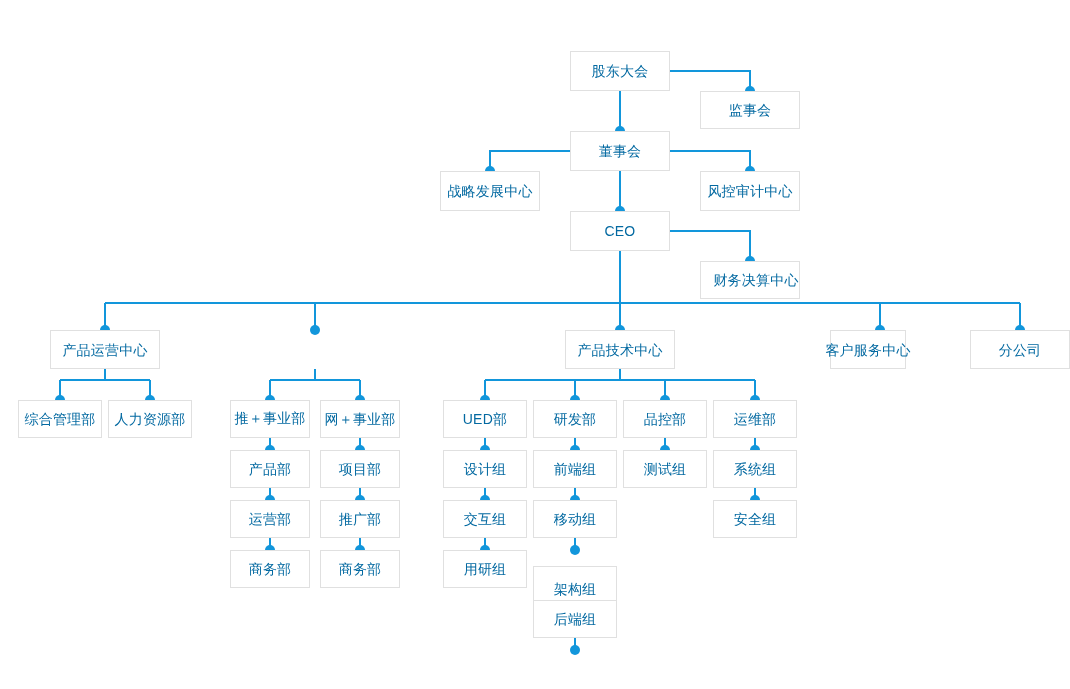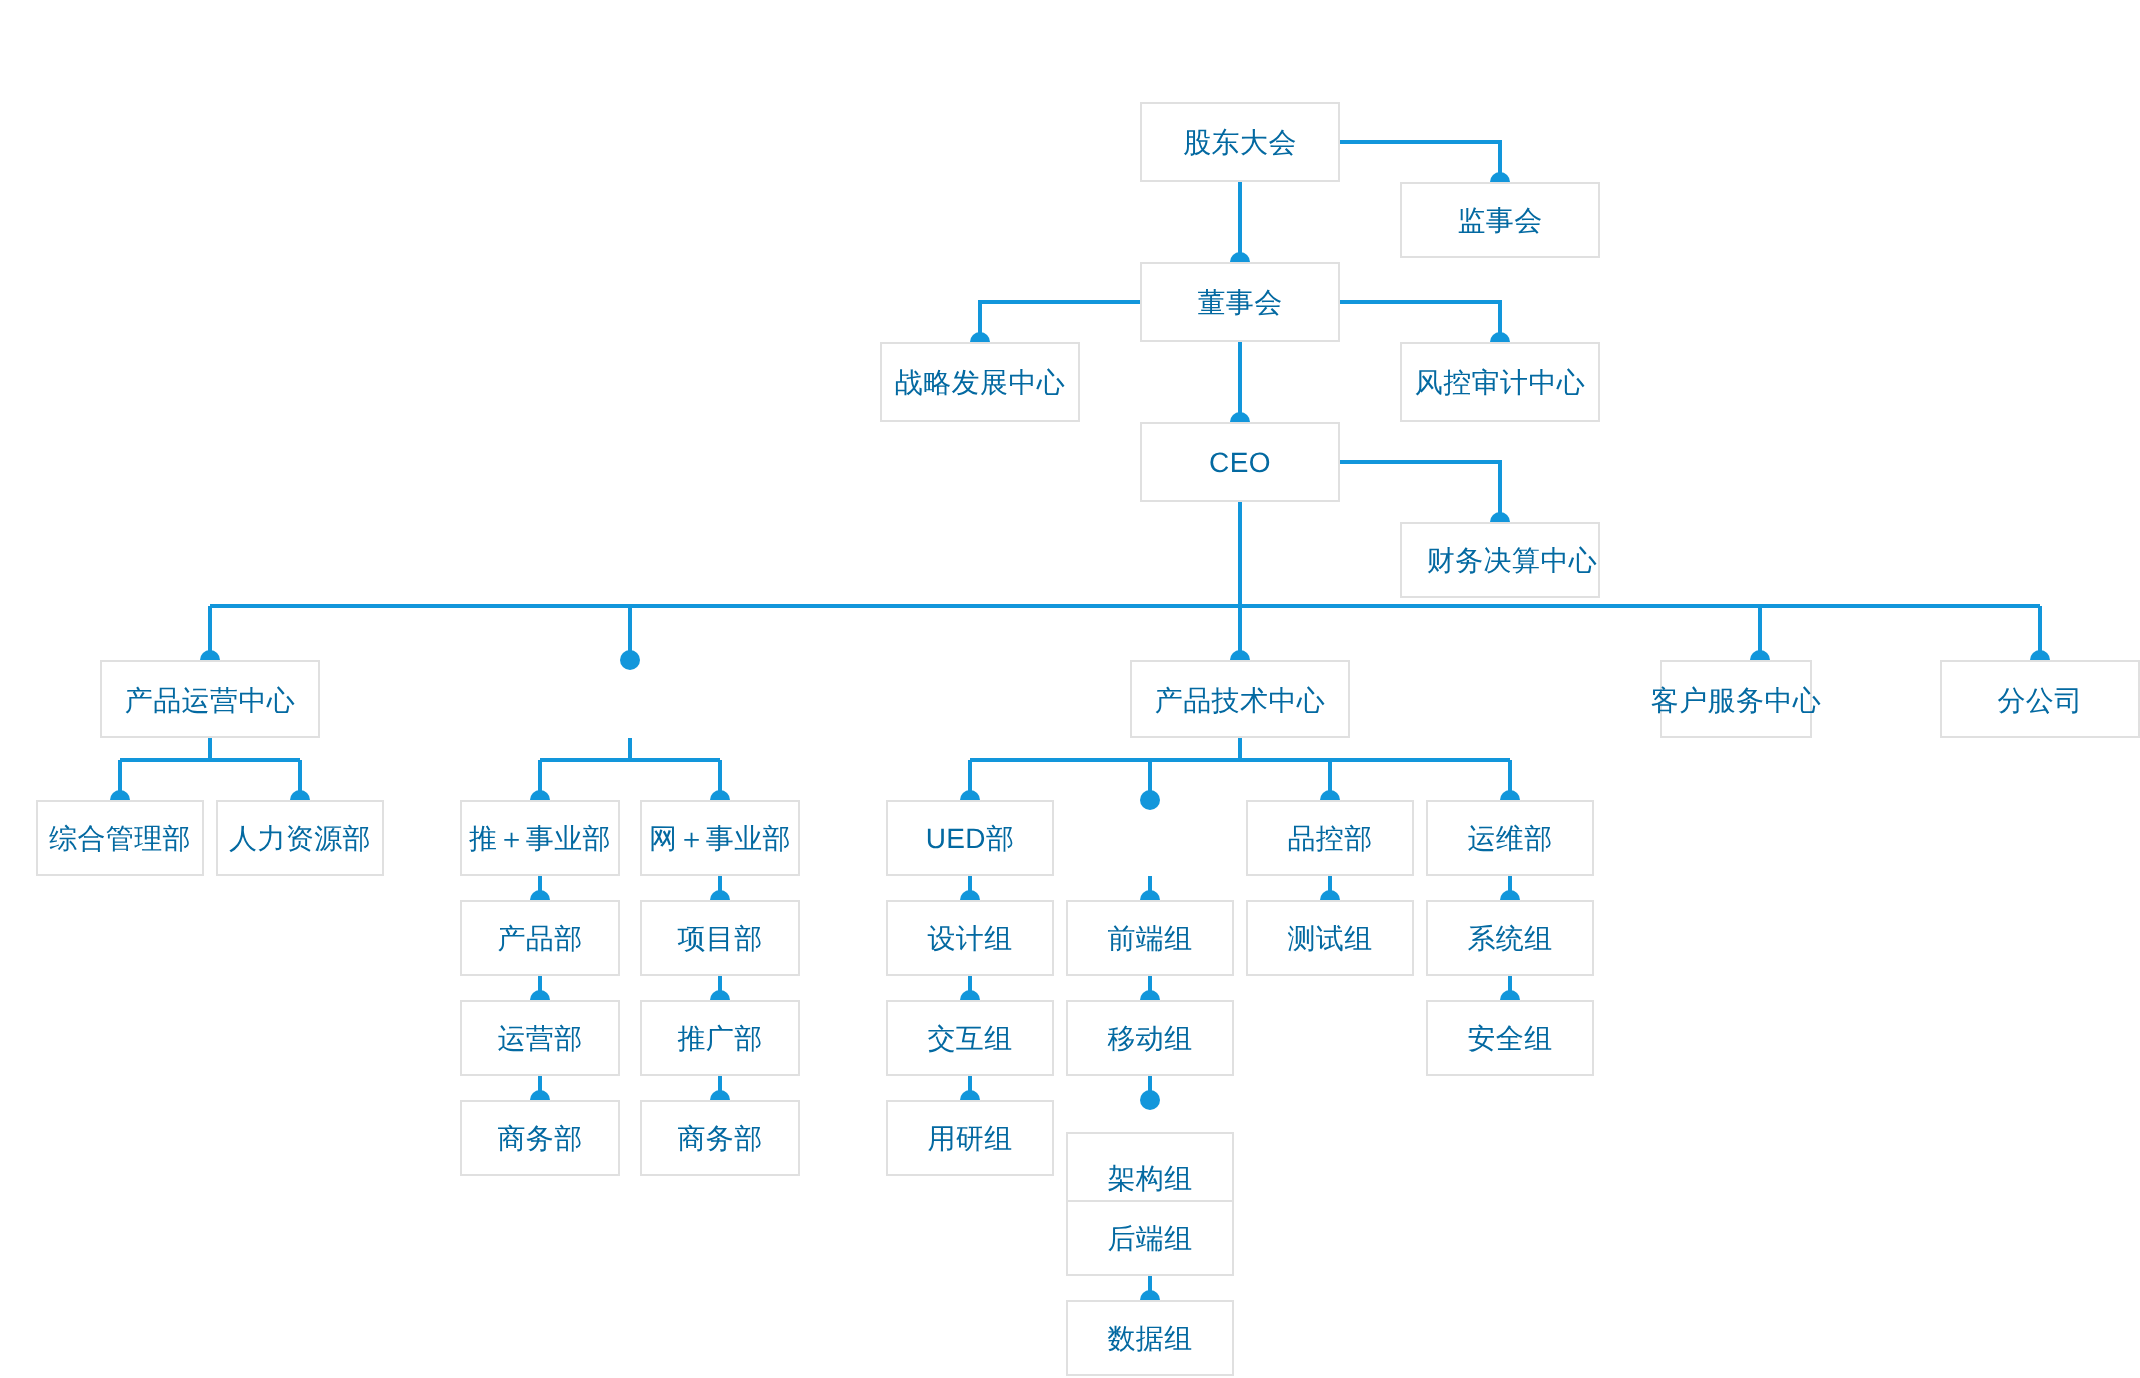--- a/index.html
+++ b/index.html
@@ -149,21 +149,21 @@
   <div class="node" style="left:565px;top:330px;width:110px;height:39px;">产品技术中心</div>
 
   <div class="node" style="left:830px;top:330px;width:76px;height:39px;">客户服务中心</div>
 
   <div class="node" style="left:970px;top:330px;width:100px;height:39px;">分公司</div>
 
   <div class="node" style="left:108px;top:400px;width:84px;height:38px;">人力资源部</div>
 
   <div class="node" style="left:18px;top:400px;width:84px;height:38px;">综合管理部</div>
 
-  <div class="node" style="left:230px;top:400px;width:80px;height:38px;">推＋事业部</div>
+  <div class="node" style="left:230px;top:400px;width:80px;height:38px;font-family:Liberation Serif, serif;">推＋事业部</div>
 
   <div class="node" style="left:320px;top:400px;width:80px;height:38px;">网＋事业部</div>
 
   <div class="node" style="left:230px;top:450px;width:80px;height:38px;">产品部</div>
 
   <div class="node" style="left:320px;top:450px;width:80px;height:38px;">项目部</div>
 
   <div class="node" style="left:230px;top:500px;width:80px;height:38px;">运营部</div>
 
   <div class="node" style="left:320px;top:500px;width:80px;height:38px;">推广部</div>
@@ -173,30 +173,30 @@
   <div class="node" style="left:320px;top:550px;width:80px;height:38px;">商务部</div>
 
   <div class="node" style="left:443px;top:400px;width:84px;height:38px;">UED部</div>
 
   <div class="node" style="left:443px;top:450px;width:84px;height:38px;">设计组</div>
 
   <div class="node" style="left:443px;top:500px;width:84px;height:38px;">交互组</div>
 
   <div class="node" style="left:443px;top:550px;width:84px;height:38px;">用研组</div>
 
+  <div class="node" style="left:533px;top:400px;width:84px;height:38px;">研发部</div>
 
   <div class="node" style="left:533px;top:450px;width:84px;height:38px;">前端组</div>
 
   <div class="node" style="left:533px;top:500px;width:84px;height:38px;">移动组</div>
 
   <div class="node" style="left:533px;top:566px;width:84px;height:46px;">架构组</div>
 
   <div class="node" style="left:533px;top:600px;width:84px;height:38px;">后端组</div>
 
-  <div class="node" style="left:533px;top:650px;width:84px;height:38px;">数据组</div>
 
   <div class="node" style="left:623px;top:400px;width:84px;height:38px;">品控部</div>
 
   <div class="node" style="left:623px;top:450px;width:84px;height:38px;">测试组</div>
 
   <div class="node" style="left:713px;top:400px;width:84px;height:38px;">运维部</div>
 
   <div class="node" style="left:713px;top:450px;width:84px;height:38px;">系统组</div>
 
   <div class="node" style="left:713px;top:500px;width:84px;height:38px;">安全组</div>

